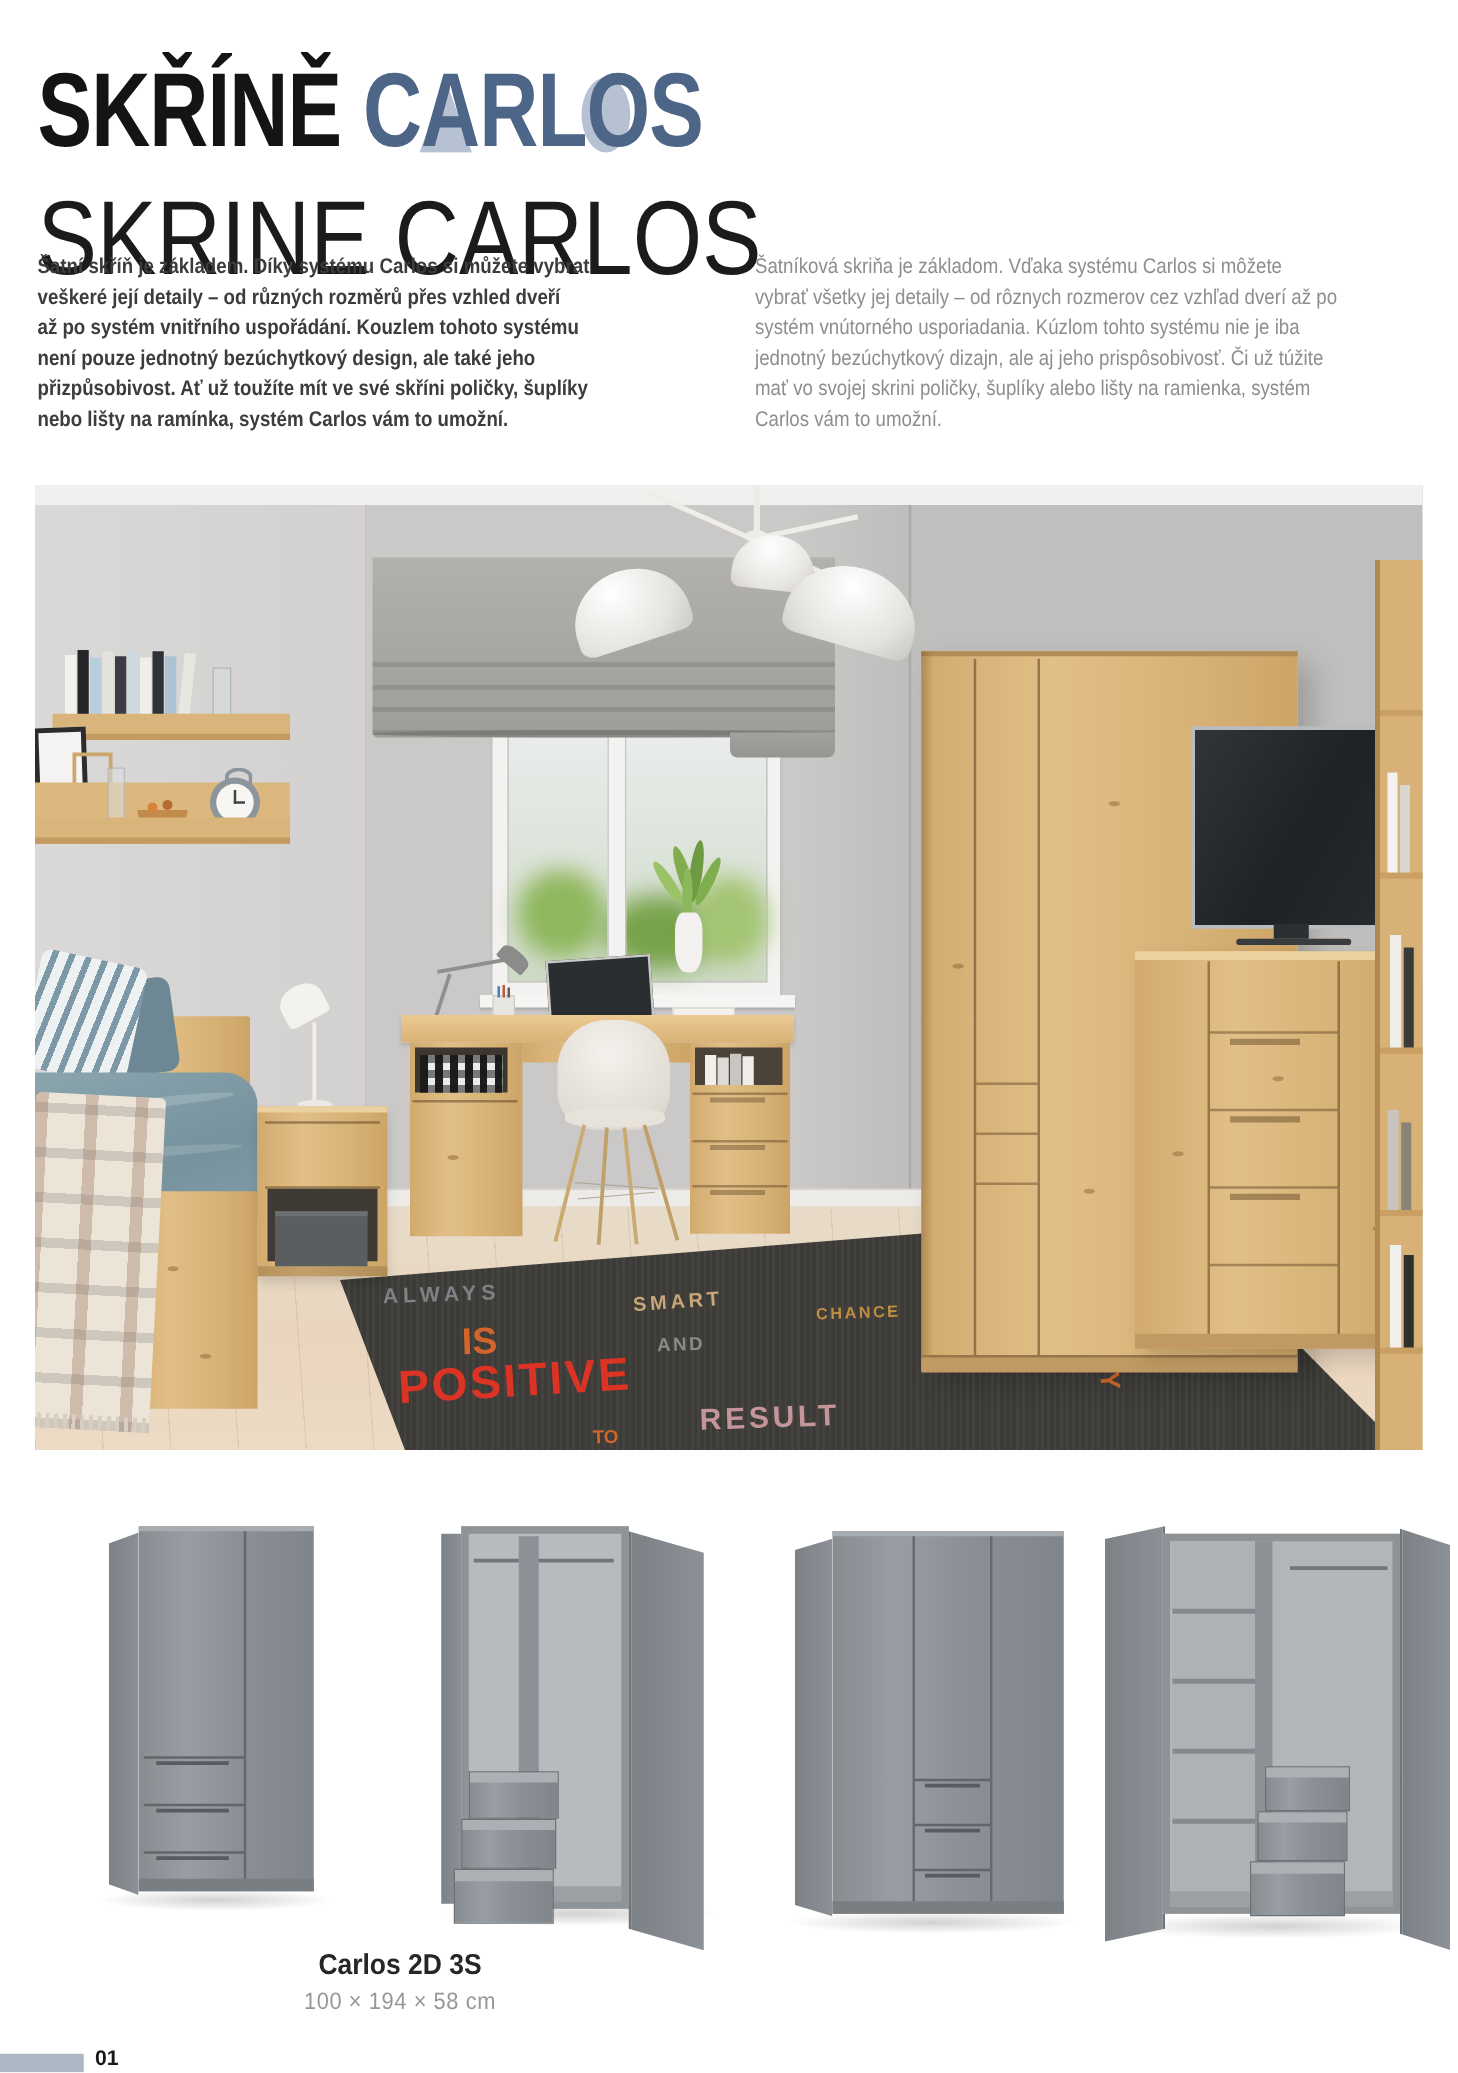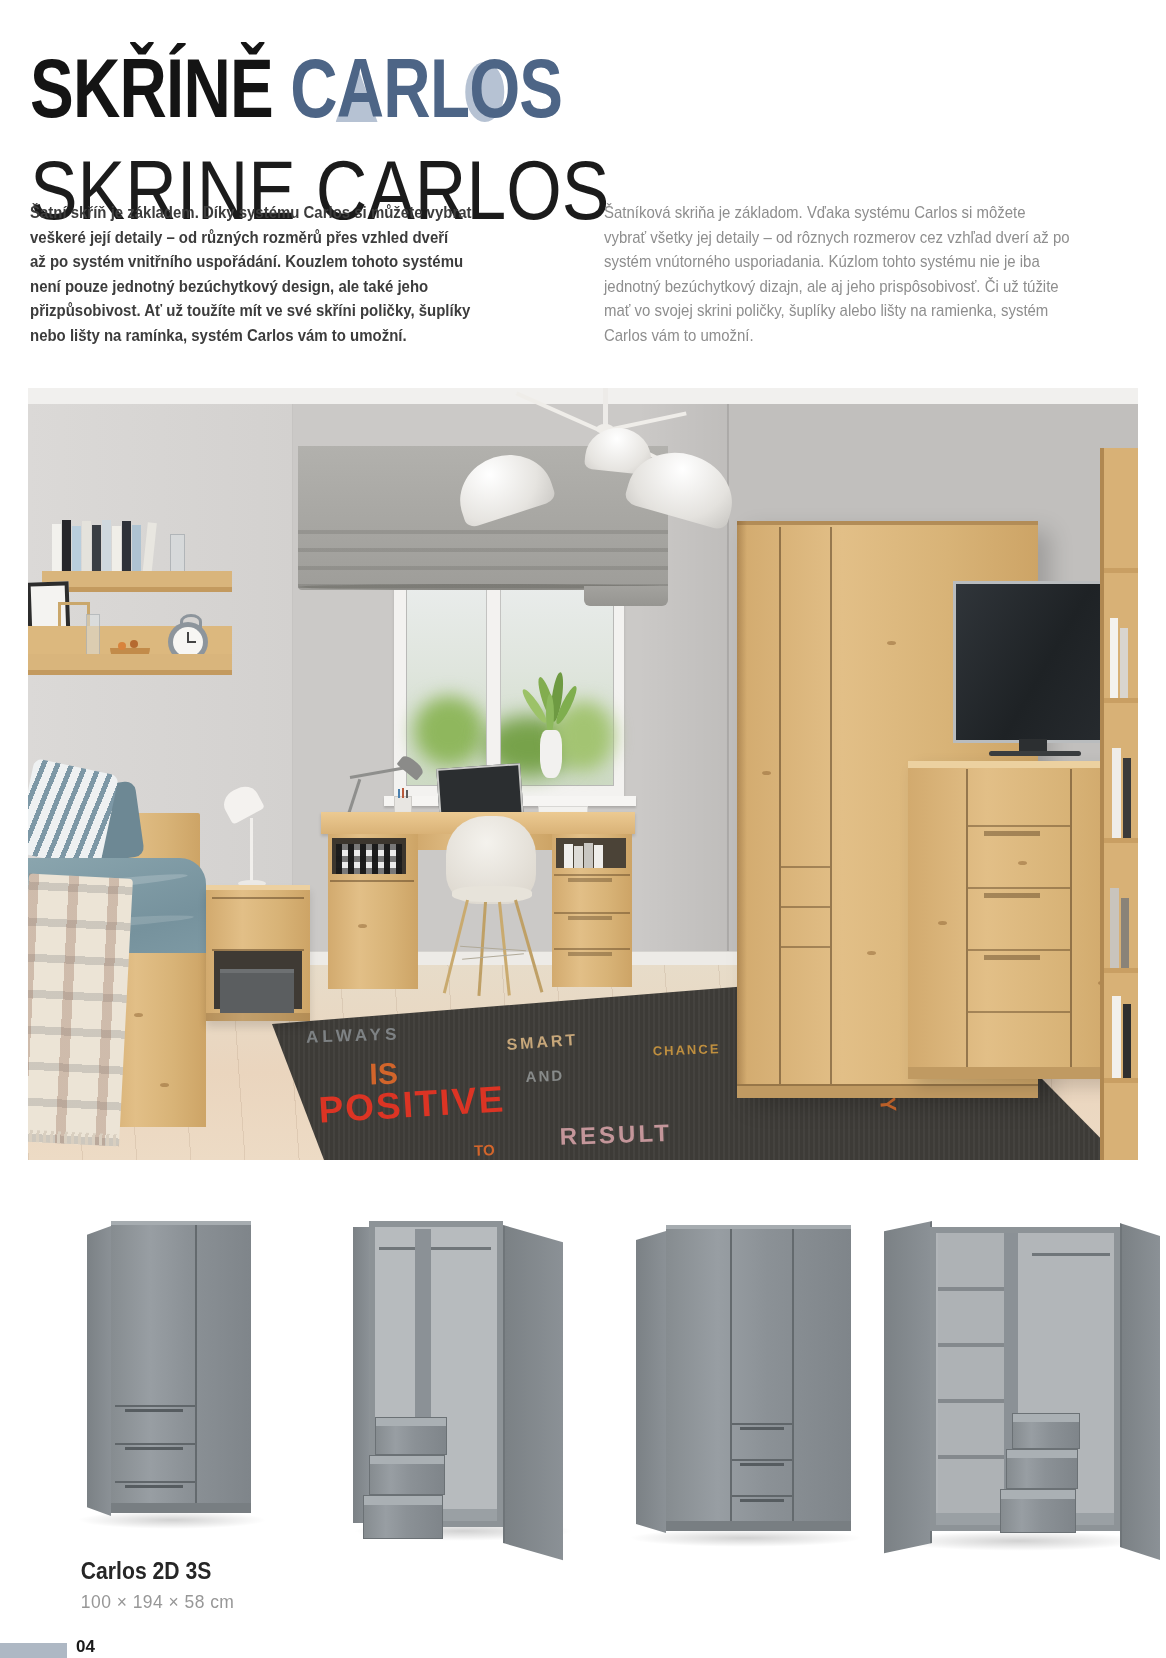--- a/index.html
+++ b/index.html
@@ -33,21 +33,21 @@
   .gaph{height:2px;background:rgba(90,64,34,.45)}
   .spine{bottom:0;width:9px}
   .rug-word{position:absolute;font-weight:bold;white-space:nowrap}
 
   
   .prod{position:absolute}
   .prod div{position:absolute}
   .gwood{background:linear-gradient(90deg,#868c90 0%,#989ea3 28%,#8b9196 55%,#7f858a 100%)}
   .gwood2{background:linear-gradient(90deg,#7b8185,#8b9196)}
   .pshadow{background:radial-gradient(ellipse at center,rgba(0,0,0,.18),rgba(0,0,0,0) 70%)}
-  .plabel{position:absolute;text-align:left}
+  .plabel{position:absolute;text-align:center}
   .pname{font-size:23px;font-weight:bold;color:#262626;transform:scaleX(.92);transform-origin:center top}
   .pdims{font-size:19px;color:#979797;margin-top:6px;transform:scaleX(.92);transform-origin:center top;letter-spacing:.5px}
 
   
   .page-tab{position:absolute;left:0;top:1643px;width:67px;height:15px;background:var(--tab)}
   .page-num{position:absolute;left:76px;top:1637px;font-size:17px;font-weight:bold;color:#1a1a1a}
 </style>
 </head>
 <body>
 
@@ -391,15 +391,15 @@
       </div>
     <div class="gwood2" style="left:236px;top:2px;width:38px;height:324px;transform:skewY(18deg);transform-origin:left top;border-left:2px solid #6f7579"></div>
   </div>
 
   <div class="plabel" style="left:60px;top:1558px;width:520px">
     <div class="pname">Carlos 2D 3S</div>
     <div class="pdims">100 × 194 × 58 cm</div>
   </div>
 
   <div class="page-tab"></div>
-  <div class="page-num">04</div>
+  <div class="page-num">01</div>
 
 </div>
 
 </body></html>

